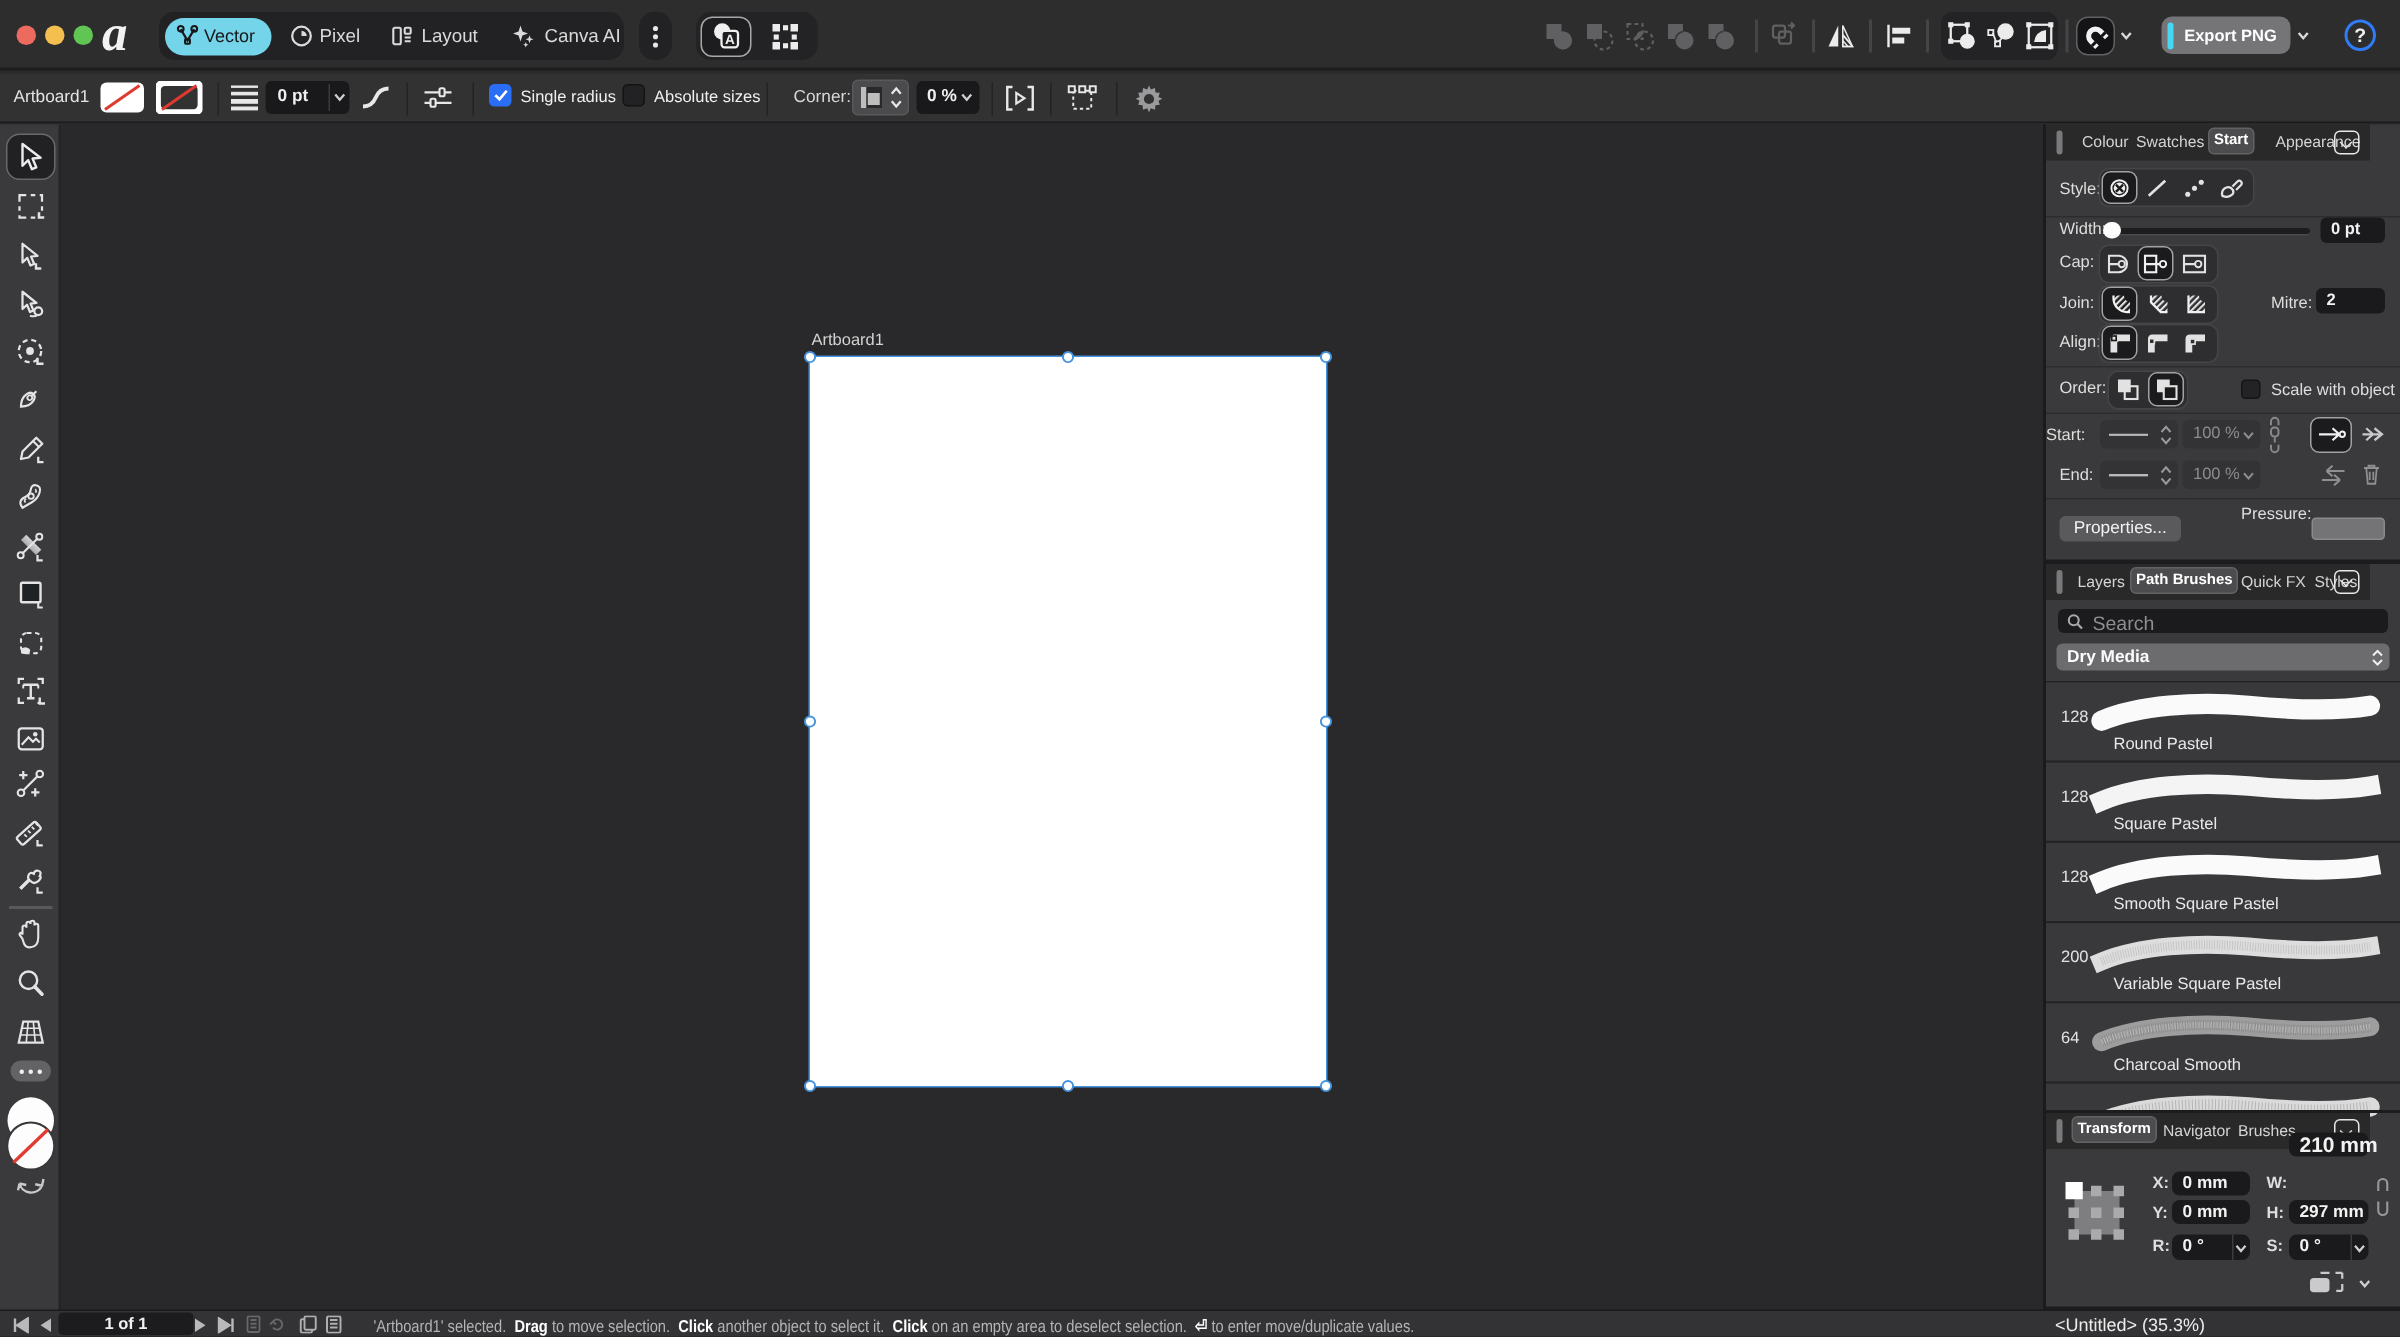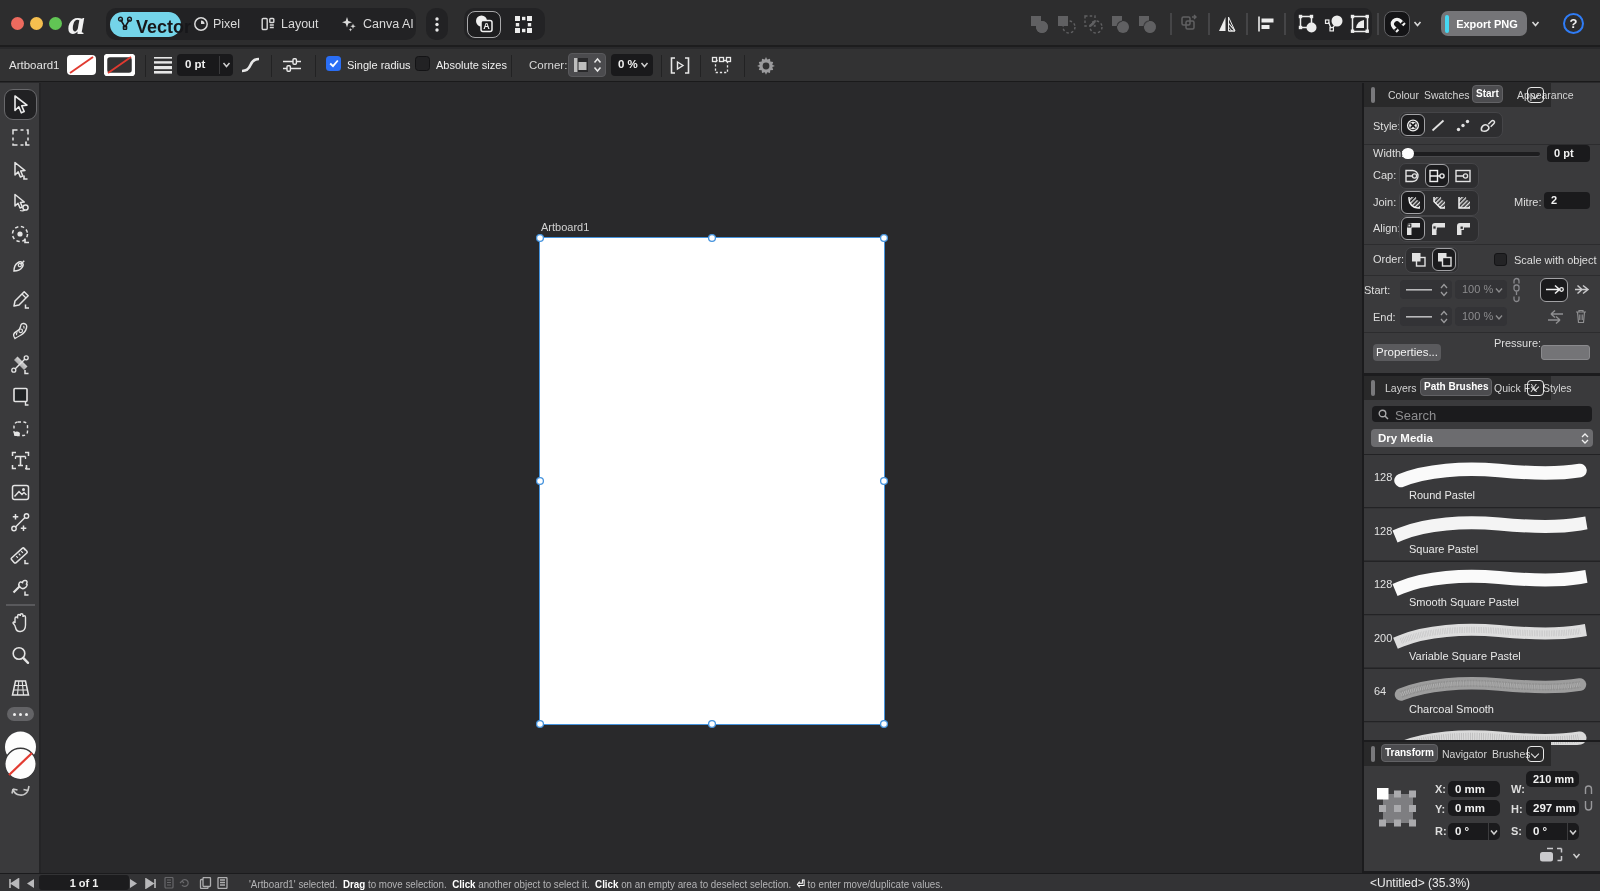--- a/index.html
+++ b/index.html
@@ -17,21 +17,21 @@
   .vsep { width:1px; height:22px; background:#222223; top:6px; }
 
   
   #ltools { left:0; top:83px; width:41px; height:791px; background:#3a3a3c; border-right:2px solid #242426; }
 
   
   #canvas { left:43px; top:83px; width:1319px; height:791px; background:#29292b; }
 
   
   #rpanel { left:1364px; top:83px; width:236px; height:791px; background:#3a3a3c; }
-  .tabbar { position:absolute; left:0; width:187px; height:24px; background:#29292a; }
+  .tabbar { position:absolute; left:0; width:216px; height:24px; background:#29292a; }
   .tabbar .handle { position:absolute; left:7px; top:4px; width:4px; height:16px; border-radius:2px; background:#79797c; }
   .tab { position:absolute; top:3px; height:18px; line-height:18px; font-size:10.5px; color:#d4d4d4; white-space:nowrap; }
   .tabsel { background:#4c4c4f; border:1px solid #626265; border-radius:4px; padding:0 3px; color:#fff; font-weight:bold; line-height:16px; font-size:10px; }
   .vbtn { position:absolute; right:7px; top:4px; width:17px; height:16px; border:1.4px solid #e8e8e8; border-radius:4px; }
   .vbtn:after { content:""; position:absolute; left:4px; top:3.5px; width:5px; height:5px; border-right:1.6px solid #e8e8e8; border-bottom:1.6px solid #e8e8e8; transform:rotate(45deg); }
   .lbl { position:absolute; font-size:11px; color:#dedede; white-space:nowrap; }
   .field { position:absolute; background:#1a1a1c; border-radius:4px; color:#f2f2f2; font-size:11px; font-weight:bold; white-space:nowrap; }
 
   
   #botbar { left:0; top:874px; width:1600px; height:17px; background:#333335; }
@@ -62,21 +62,21 @@
     <div class="abs" style="left:68px;top:6px;width:26px;height:34px;font-family:'Liberation Serif',serif;font-style:italic;font-weight:bold;font-size:34px;color:#f2f2f2;line-height:34px">a</div>
 
     <div class="abs" style="left:106px;top:8px;width:310px;height:32px;background:#222224;border-radius:10px"></div>
     <div class="abs" style="left:110px;top:11.5px;width:71px;height:25px;background:#74d4e9;border-radius:13px"></div>
     <svg class="abs" style="left:117px;top:16px" width="16" height="16" viewBox="0 0 16 16">
       <path d="M3.5,3.5 L8,11 L12.5,3.5" fill="none" stroke="#17171a" stroke-width="1.5"></path>
       <circle cx="3.5" cy="3.2" r="1.9" fill="none" stroke="#17171a" stroke-width="1.4"></circle>
       <circle cx="12.5" cy="3.2" r="1.9" fill="none" stroke="#17171a" stroke-width="1.4"></circle>
       <rect x="6.4" y="10" width="3.2" height="3.2" rx="0.5" fill="none" stroke="#17171a" stroke-width="1.4"></rect>
     </svg>
-    <div class="abs" style="left:136px;top:17px;font-size:18px;font-weight:bold;color:#17171a">Vector</div>
+    <div class="abs" style="left:136px;top:17px;font-size:12px;font-weight:normal;color:#17171a">Vector</div>
     <svg class="abs" style="left:193px;top:16px" width="16" height="16" viewBox="0 0 16 16">
       <circle cx="8" cy="8" r="6.2" fill="none" stroke="#dadada" stroke-width="1.5"></circle>
       <path d="M8,4.5 a3.5,3.5 0 0 1 3.5,3.5 L8,8 Z" fill="#dadada"></path>
     </svg>
     <div class="abs" style="left:213px;top:17px;font-size:12.5px;color:#dadada">Pixel</div>
     <svg class="abs" style="left:260px;top:16px" width="16" height="16" viewBox="0 0 16 16">
       <rect x="2.2" y="2.5" width="5" height="11" rx="1" fill="none" stroke="#dadada" stroke-width="1.4"></rect>
       <rect x="9.8" y="2.5" width="4" height="4" rx="0.8" fill="none" stroke="#dadada" stroke-width="1.4"></rect>
       <path d="M9.8,9 h4 M9.8,11.5 h4" stroke="#dadada" stroke-width="1.3"></path>
     </svg>
@@ -552,21 +552,21 @@
         <path d="M1,1.5 L4,5 L7,1.5" fill="none" stroke="#8c8c8e" stroke-width="1.3"></path>
       </svg>
     <svg class="abs" style="left:183px;top:227px" width="17" height="14" viewBox="0 0 17 14">
       <path d="M1,10 H12 M9,6.5 L13,10 M9,13.5 L13,10" fill="none" stroke="#8f8f91" stroke-width="1.4"></path>
       <path d="M16,4 H5 M8,0.5 L4,4 M8,7.5 L4,4" fill="none" stroke="#8f8f91" stroke-width="1.4" transform="translate(0,0)"></path>
     </svg>
     <svg class="abs" style="left:210px;top:225px" width="14" height="16" viewBox="0 0 14 16">
       <path d="M2,4 H12 M5,4 V2.5 H9 V4 M3.5,4 L4.5,14.5 H9.5 L10.5,4 M5.8,6.5 V12 M8.2,6.5 V12" fill="none" stroke="#8f8f91" stroke-width="1.2"></path>
     </svg>
     <div class="abs" style="left:0px;top:249px;width:236px;height:1px;background:#2c2c2e"></div>
-    <div class="abs" style="left:9px;top:261px;width:68px;height:17px;background:#5a5a5d;border-radius:4px;text-align:center;font-size:11.5px;color:#f2f2f2;line-height:17px">Properties...</div>
+    <div class="abs" style="left:9px;top:261px;width:81px;height:17px;background:#5a5a5d;border-radius:4px;text-align:center;font-size:11.5px;color:#f2f2f2;line-height:17px">Properties...</div>
     <div class="lbl" style="left:130px;top:254px">Pressure:</div>
     <div class="abs" style="left:177px;top:262px;width:49px;height:15px;background:#747477;border:1px solid #8a8a8d;border-radius:3px"></div>
 
     <div class="abs" style="left:0;top:290px;width:236px;height:2.5px;background:#1c1c1e"></div>
     <div class="tabbar" style="top:292.5px">
       <div class="handle"></div>
       <div class="tab" style="left:21px">Layers</div>
       <div class="tab tabsel" style="left:56px;top:2px">Path Brushes</div>
       <div class="tab" style="left:130px">Quick FX</div>
       <div class="tab" style="left:179px">Styles</div>
@@ -646,21 +646,21 @@
           <rect x="33" y="18" width="7" height="7"></rect>
         <rect x="3" y="32.5" width="7" height="7"></rect>
           <rect x="18" y="32.5" width="7" height="7"></rect>
           <rect x="33" y="32.5" width="7" height="7"></rect>
       </g>
       <rect x="1" y="1" width="11.5" height="11.5" fill="#ffffff"></rect>
     </svg>
     <div class="lbl" style="left:71px;top:700px;font-weight:bold">X:</div>
     <div class="field" style="left:84px;top:697.5px;width:52px;height:16px;line-height:16px;padding-left:7px;border-radius:5px;font-size:11.5px">0 mm</div>
     <div class="lbl" style="left:147px;top:700px;font-weight:bold">W:</div>
-    <div class="field" style="left:162px;top:688px;width:53px;height:16px;line-height:16px;padding-left:7px;border-radius:5px;font-size:11px">210 mm</div>
+    <div class="field" style="left:162px;top:672px;width:53px;height:16px;line-height:16px;padding-left:7px;border-radius:5px;font-size:14px">210 mm</div>
     <div class="lbl" style="left:71px;top:719.5px;font-weight:bold">Y:</div>
     <div class="field" style="left:84px;top:717px;width:52px;height:16px;line-height:16px;padding-left:7px;border-radius:5px;font-size:11.5px">0 mm</div>
     <div class="lbl" style="left:147px;top:719.5px;font-weight:bold">H:</div>
     <div class="field" style="left:162px;top:717px;width:53px;height:16px;line-height:16px;padding-left:7px;border-radius:5px;font-size:11.5px">297 mm</div>
     <svg class="abs" style="left:220px;top:702px" width="9" height="26" viewBox="0 0 9 26">
       <g fill="none" stroke="#98989b" stroke-width="1.4">
         <path d="M1.5,9 V4 a3,3 0 0 1 6,0 V9"></path>
         <path d="M1.5,16 V22 a3,3 0 0 0 6,0 V16"></path>
       </g>
     </svg>

